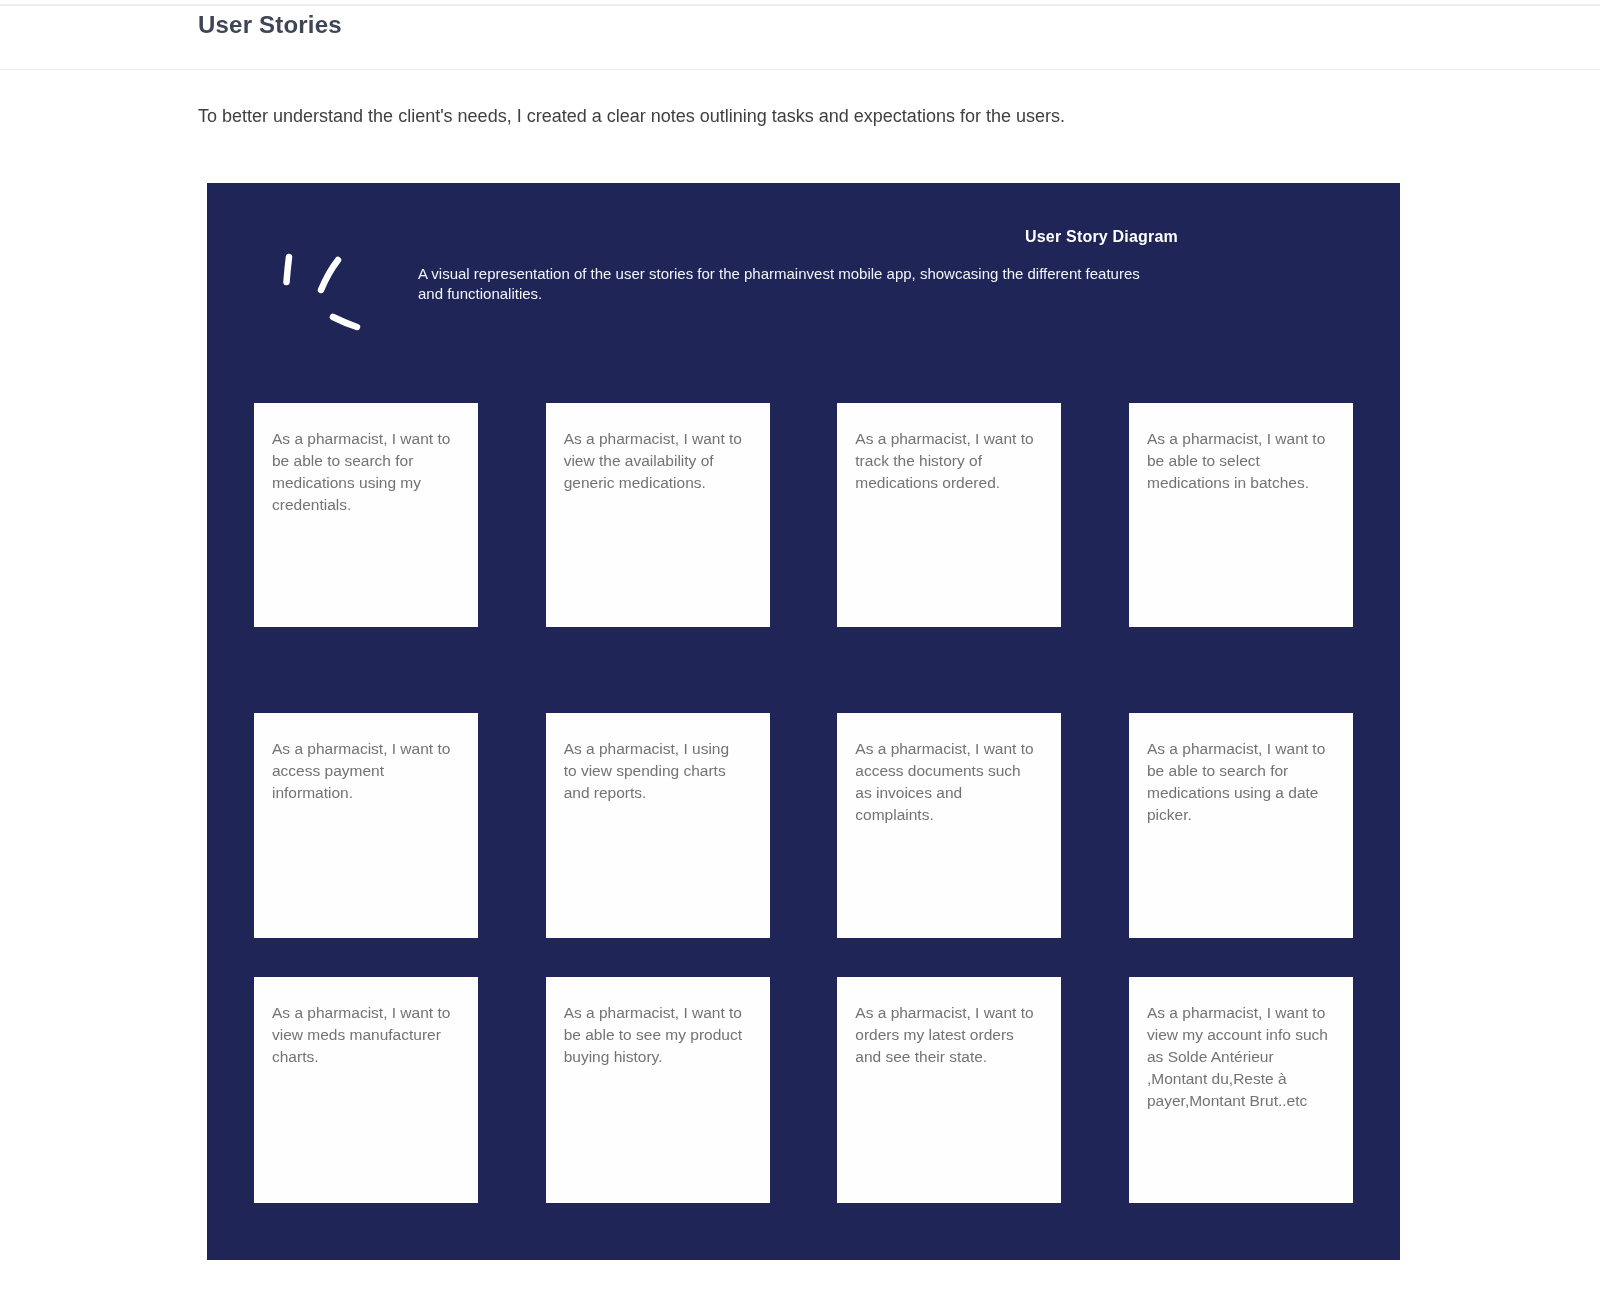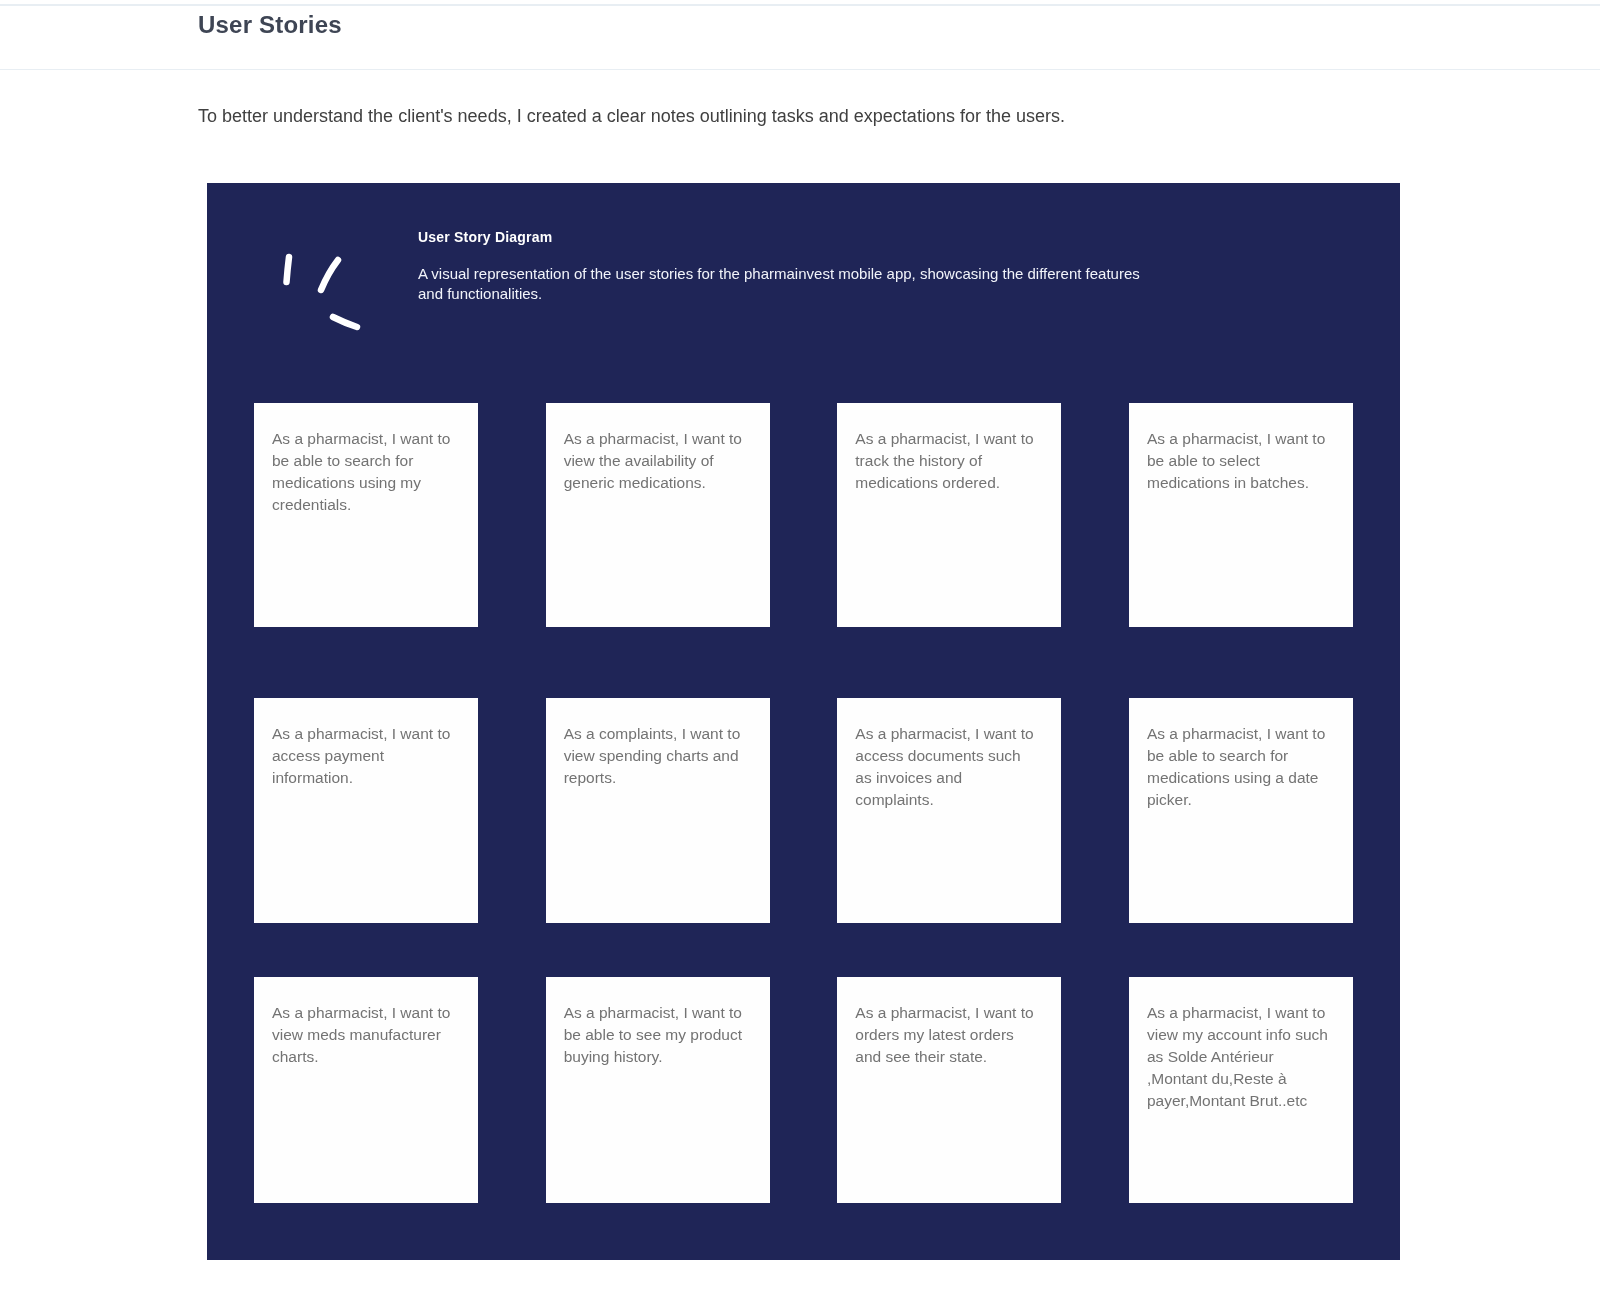--- a/index.html
+++ b/index.html
@@ -48,43 +48,44 @@
     top: 66px;
   }
   .panel-head-text {
     position: absolute;
     left: 211px;
     top: 40px;
     width: 760px;
   }
   .panel-title {
     margin: 0 0 13px 0;
-    font-size: 14px;
+    font-size: 16px;
     line-height: 28px;
     font-weight: 700;
     letter-spacing: 0.2px;
     color: #ffffff;
+    text-align: right;
   }
   .panel-desc {
     margin: 0;
     font-size: 15px;
     line-height: 19.5px;
     color: #f2f4fa;
     max-width: 732px;
   }
   .cards-row {
     position: absolute;
     left: 0;
     width: 100%;
     padding: 0 47px 0 47px;
     display: flex;
     justify-content: space-between;
   }
   .row-1 { top: 220px; }
-  .row-2 { top: 515px; }
+  .row-2 { top: 530px; }
   .row-3 { top: 794px; }
   .card {
     width: 224px;
     background: #fefefe;
     padding: 25px 24px 0 18px;
   }
   .row-1 .card { height: 224px; }
   .row-2 .card { height: 225px; }
   .row-3 .card { height: 226px; }
   .card p {
@@ -131,21 +132,21 @@
     <div class="card">
       <p>As a pharmacist, I want to be able to select medications in batches.</p>
     </div>
   </div>
 
   <div class="cards-row row-2">
     <div class="card">
       <p>As a pharmacist, I want to access payment information.</p>
     </div>
     <div class="card">
-      <p>As a complaints, I want to view spending charts and reports.</p>
+      <p>As a pharmacist, I using to view spending charts and reports.</p>
     </div>
     <div class="card">
       <p>As a pharmacist, I want to access documents such as invoices and complaints.</p>
     </div>
     <div class="card">
       <p>As a pharmacist, I want to be able to search for medications using a date picker.</p>
     </div>
   </div>
 
   <div class="cards-row row-3">

